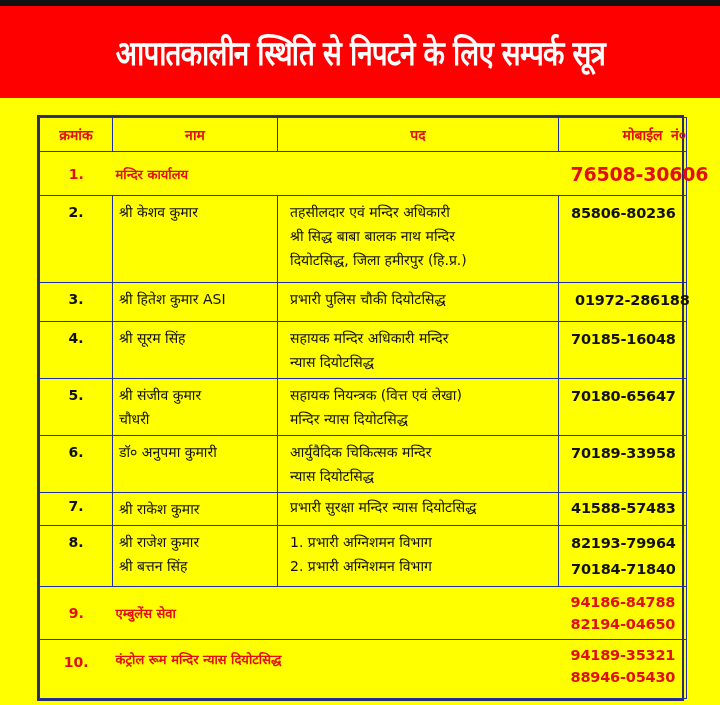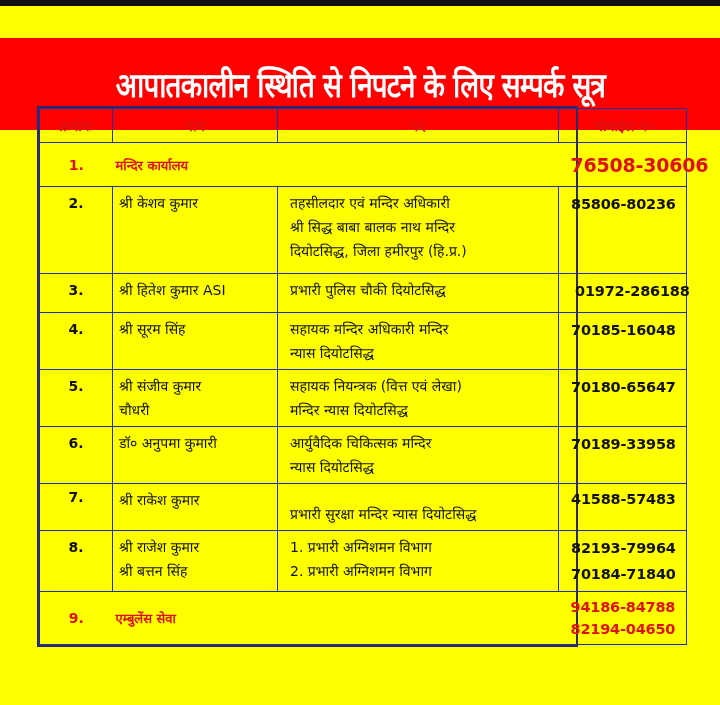--- a/index.html
+++ b/index.html
@@ -6,42 +6,42 @@
   html, body { width: 720px; height: 705px; overflow: hidden; }
   body {
     background: #ffff00;
     font-family: "DejaVu Sans", "Liberation Sans", sans-serif;
     position: relative;
   }
   .topstrip { position: absolute; left: 0; top: 0; width: 720px; height: 6px; background: #111; }
   .banner {
     position: absolute; left: 0; top: 6px; width: 720px; height: 92px;
     background: #ff0000;
-    display: flex; align-items: center; justify-content: center; margin-top: 32px;
+    display: flex; align-items: center; justify-content: center;
   }
   .banner h1 {
     color: #ffffff; font-size: 34px; font-weight: bold;
     letter-spacing: -1px; transform: scaleX(0.82); white-space: nowrap;
   }
   .sheet {
-    position: absolute; left: 37px; top: 106px; width: 541px;
+    position: absolute; left: 37px; top: 115px; width: 647px;
     border: 2px solid #2b2b6b;
   }
   table { border-collapse: collapse; width: 100%; table-layout: fixed; }
   td, th {
     border: 1.5px solid #1f2fa8;
     vertical-align: top;
     font-weight: normal;
     color: #111;
   }
   th {
     color: #e01010; font-size: 14px; font-weight: bold;
     text-align: center; vertical-align: middle; height: 34px;
   }
-  th.mob { text-align: center; padding-left: 4px; }
+  th.mob { text-align: right; padding-left: 4px; font-family: Liberation Mono, monospace; }
   td.num { text-align: center; font-size: 14px; font-weight: bold; padding-top: 8px; }
   td.name, td.post { font-size: 14px; line-height: 24px; padding: 4px 6px 4px 6px; }
   td.post { padding-left: 12px; }
   td.phone { font-size: 14.5px; font-weight: bold; line-height: 26px; padding: 4px 6px 4px 12px; letter-spacing: -0.2px; }
   tr.red td { color: #e01010; border-left: none; border-right: none; }
   tr.red td.num { border-left: 1.5px solid #1f2fa8; }
   tr.red td.phone { border-right: 1.5px solid #1f2fa8; }
   tr.red td.title { font-size: 13px; font-weight: bold; padding-left: 3px; vertical-align: middle; }
   tr.red td.num { vertical-align: middle; padding-top: 0; }
   .line { display: block; white-space: nowrap; }
@@ -149,21 +149,21 @@
         <td class="phone">
             <span class="line">70189-33958</span>
           </td>
       </tr>
 
       <tr style="height:32px">
         <td class="num" style="padding-top:5px">7.</td>
         <td class="name" style="padding-top:4px">
             <span class="line">श्री राकेश कुमार</span>
           </td>
-        <td class="post" style="padding-top:18px">
+        <td class="post" style="padding-top:2px">
             <span class="line">प्रभारी सुरक्षा मन्दिर न्यास दियोटसिद्ध</span>
           </td>
         <td class="phone" style="padding-top:2px">
             <span class="line">41588-57483</span>
           </td>
       </tr>
 
       <tr style="height:59px">
         <td class="num">8.</td>
         <td class="name">
@@ -182,15 +182,23 @@
 
       <tr class="red" style="height:48px">
         <td class="num">9.</td>
         <td class="title" colspan="2">एम्बुलेंस सेवा</td>
         <td class="phone" style="line-height:22px">
           <span class="line">94186-84788</span>
           <span class="line">82194-04650</span>
         </td>
       </tr>
 
+      <tr class="red" style="height:59px">
+        <td class="num" style="vertical-align:top;padding-top:14px">10.</td>
+        <td class="title" colspan="2" style="vertical-align:top;padding-top:10px">कंट्रोल रूम मन्दिर न्यास दियोटसिद्ध</td>
+        <td class="phone" style="line-height:22px">
+          <span class="line">94189-35321</span>
+          <span class="line">88946-05430</span>
+        </td>
+      </tr>
     </tbody>
   </table>
 </div>
 
 </body></html>

